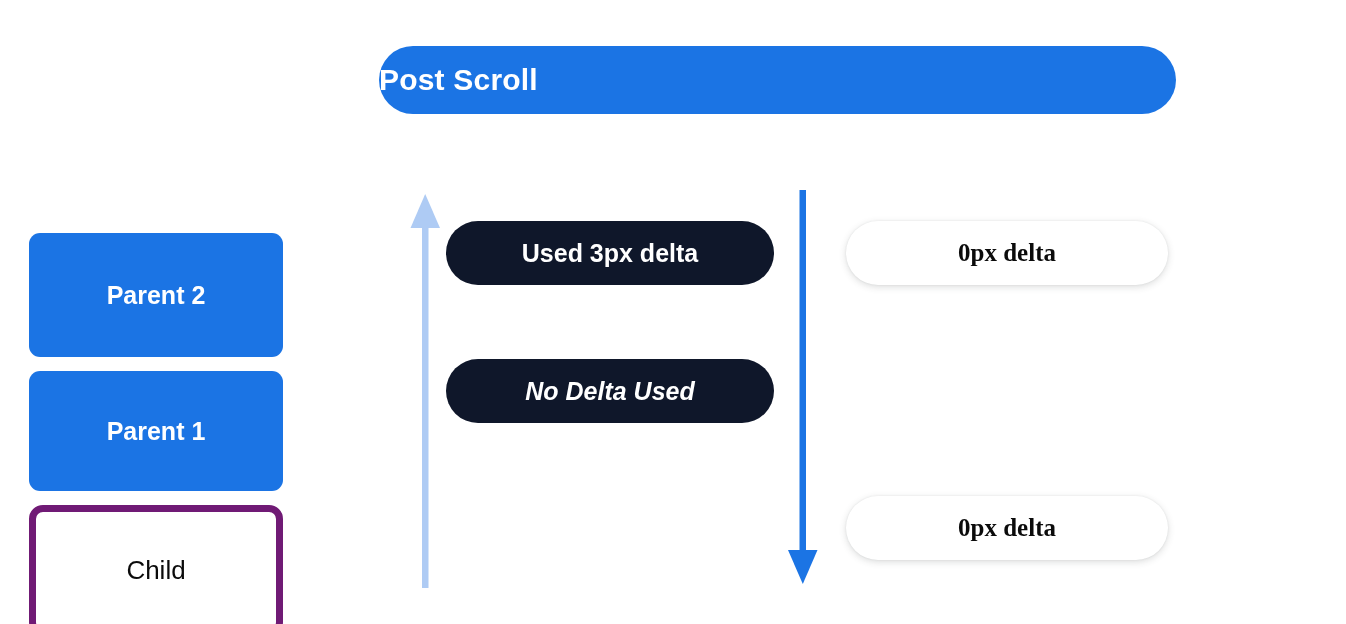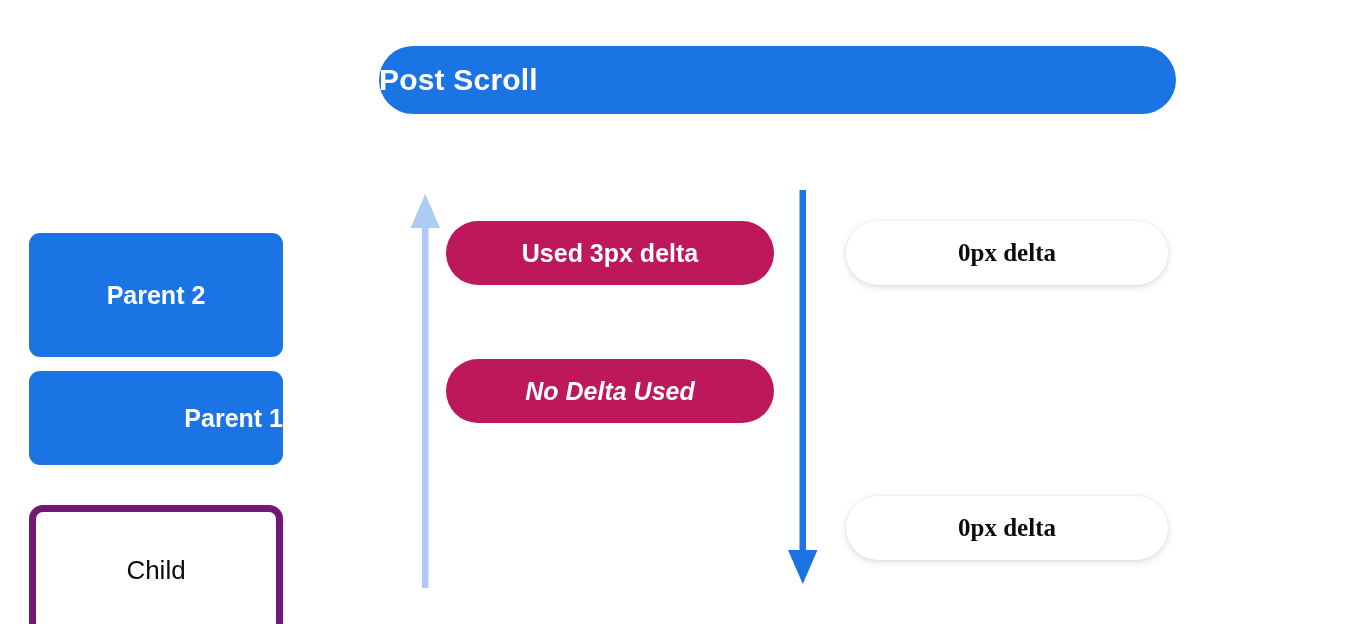--- a/index.html
+++ b/index.html
@@ -61,35 +61,35 @@
     background: #ffffff;
     border: 7px solid #701a75;
     border-radius: 14px;
   }
   .stack-box.outlined .stack-label {
     color: #0b0b0b;
     font-size: 26px;
     font-weight: normal;
   }
   #box-parent2 { top: 190px; height: 124px; }
-  #box-parent1 { top: 328px; height: 94px; justify-content: flex-end; }
+  #box-parent1 { top: 328px; height: 120px; }
   #box-child   { top: 462px; height: 131px; }
 
   
   .arrow {
     position: absolute;
   }
 
   
   .pill-blue {
     position: absolute;
     left: 446px;
     width: 328px;
     height: 64px;
-    background: #be185d;
+    background: #0f172a;
     border-radius: 32px;
     display: flex;
     align-items: center;
     justify-content: center;
   }
   .pill-blue .pill-label {
     color: #ffffff;
     font-size: 25px;
     font-weight: bold;
   }

